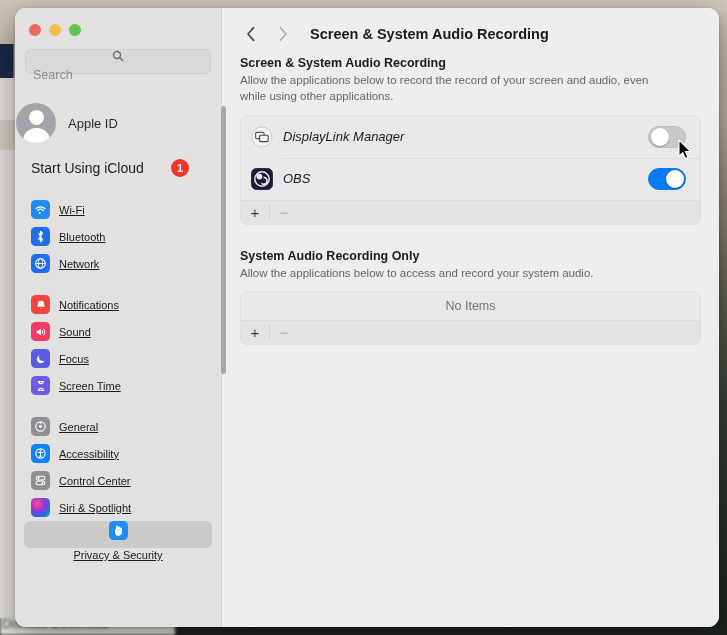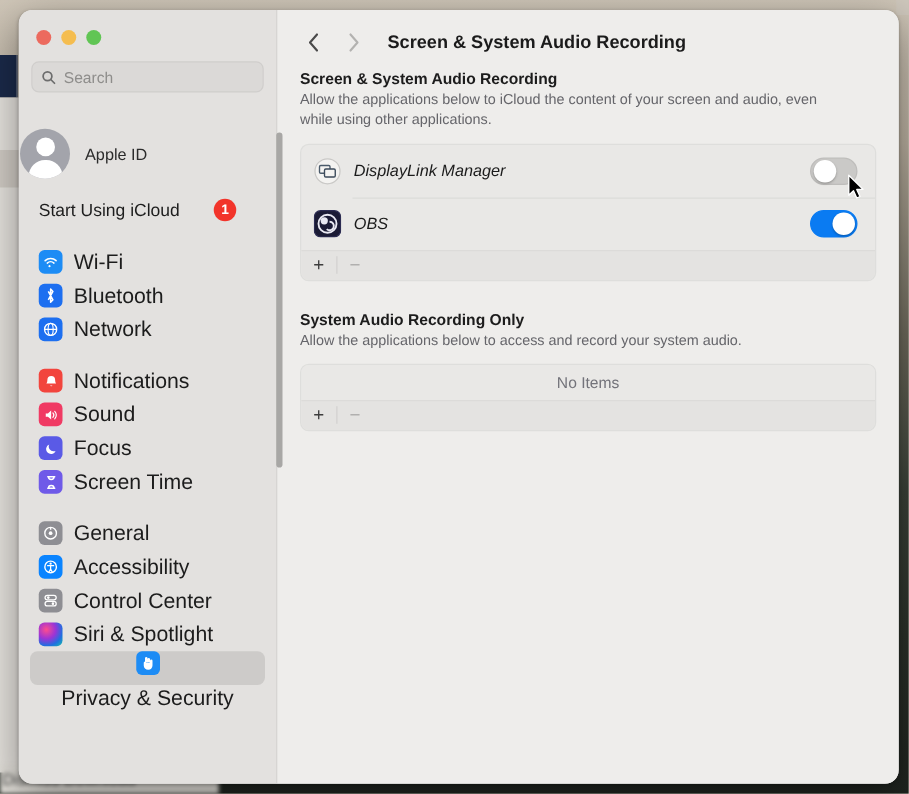--- a/index.html
+++ b/index.html
@@ -79,20 +79,21 @@
 
   #search-wrap { padding: 13px 10px 0 10px; }
   #search-box {
     height: 25px;
     background: #dbd9d7;
     border: 1px solid #d0cecc;
     border-radius: 6px;
     display: flex; align-items: center;
     padding: 0 7px;
     gap: 6px;
+    flex-direction: column;
   }
   #search-box svg { flex: 0 0 auto; }
   #search-input {
     border: none; outline: none; background: transparent;
     font-family: "Liberation Sans", sans-serif;
     font-size: 12.5px; color: #3b3b3b;
     width: 100%;
   }
   #search-input::placeholder { color: #8e8d8b; }
 
@@ -145,21 +146,21 @@
 
   .nav-group { margin-top: 14px; }
   .nav-item {
     display: flex; align-items: center; gap: 9px;
     height: 27px;
     margin: 0 9px;
     padding: 0 7px;
     border-radius: 6px;
   }
   .nav-item.selected { background: #cdcbc9; flex-direction: column; }
-  .nav-label { font-size: 17px; color: #1c1c1c; }
+  .nav-label { font-size: 11px; color: #1c1c1c; text-decoration: underline; }
   .nav-icon {
     width: 19px; height: 19px; border-radius: 4.6px;
     flex: 0 0 19px;
     display: flex; align-items: center; justify-content: center;
     color: #fff;
     font-size: 12px; line-height: 1;
   }
 
   #sidebar-scrollbar {
     position: absolute;
@@ -450,21 +451,21 @@
       <button class="chevron-btn">
         <svg width="10" height="16" viewBox="0 0 10 16">
           <path d="M2.4 1.6 8 8l-5.6 6.4" fill="none" stroke="#b3b2b0" stroke-width="1.7" stroke-linecap="round" stroke-linejoin="round"></path>
         </svg>
       </button>
       <span id="page-title">Screen &amp; System Audio Recording</span>
     </div>
 
     <div class="section">
       <div class="section-title">Screen &amp; System Audio Recording</div>
-      <div class="section-desc">Allow the applications below to iCloud the content of your screen and audio, even while using other applications.</div>
+      <div class="section-desc">Allow the applications below to record the record of your screen and audio, even while using other applications.</div>
 
       <div class="list-panel">
 
         <div class="app-row">
           <span class="app-icon">
             <svg width="22" height="22" viewBox="0 0 22 22">
               <circle cx="11" cy="11" r="10" fill="#f4f3f1" stroke="#c9c8c6" stroke-width="1"></circle>
               <rect x="4.6" y="6.4" width="8.4" height="6.2" rx="1" fill="#f4f3f1" stroke="#4a5a6a" stroke-width="1.1"></rect>
               <rect x="8.6" y="9.2" width="8.6" height="6.4" rx="1" fill="#f4f3f1" stroke="#3b4a5a" stroke-width="1.1"></rect>
             </svg>

